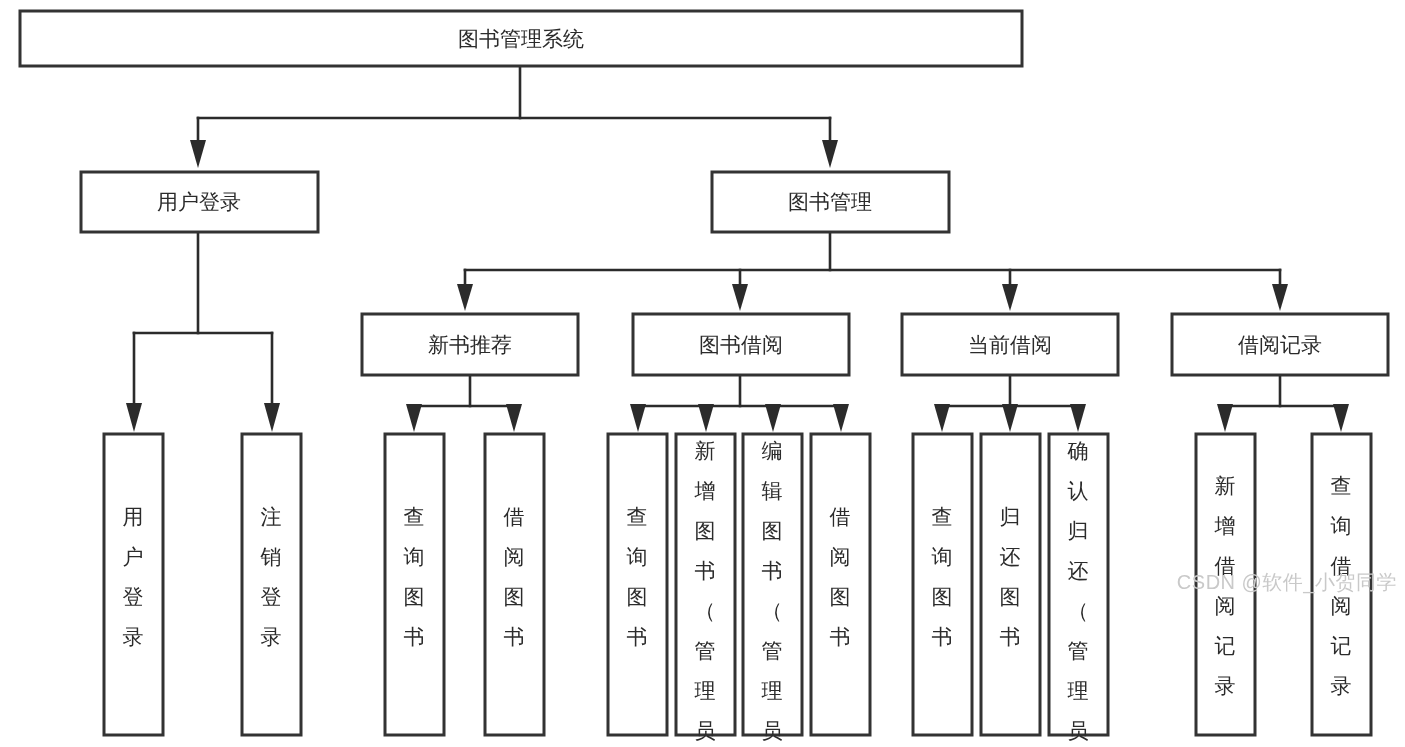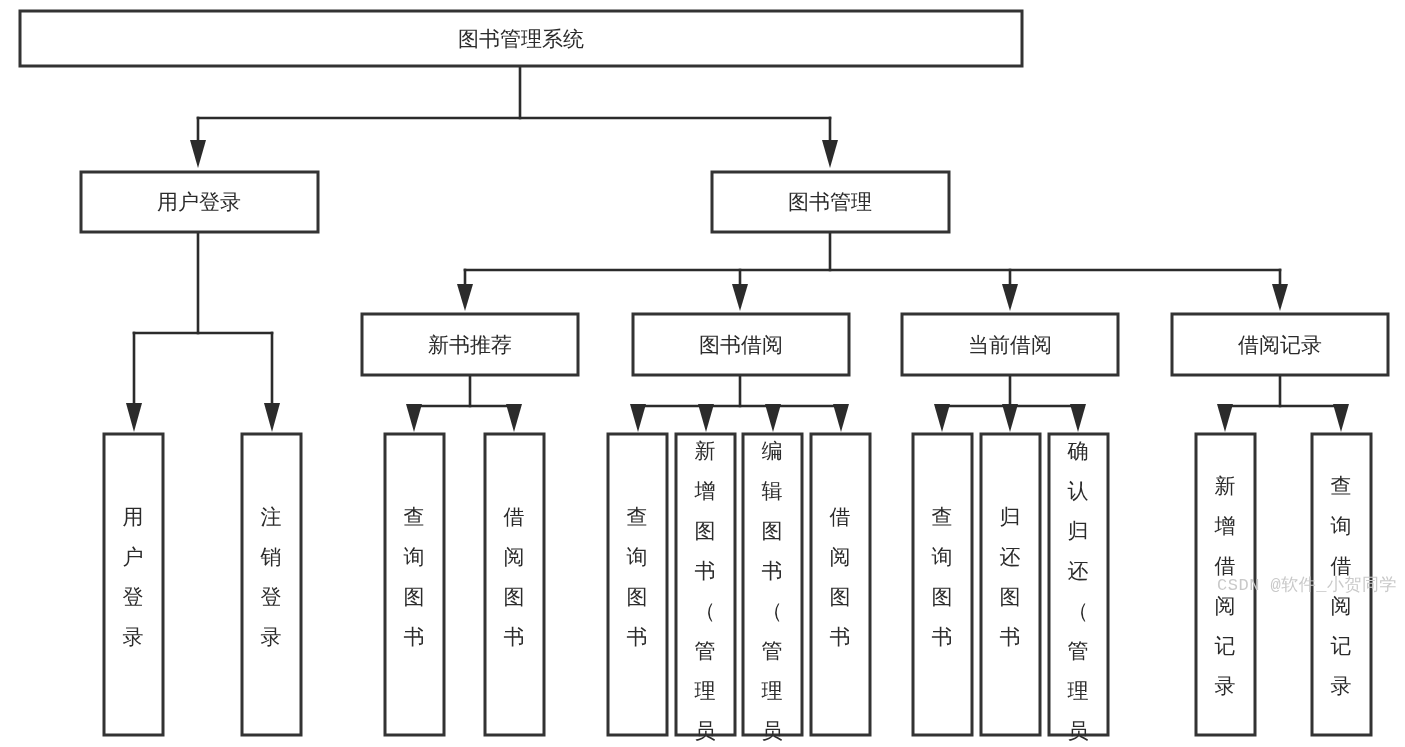--- a/index.html
+++ b/index.html
@@ -50,22 +50,22 @@
     stroke-linecap: square;
   }
   .edge-arrow {
     fill: #2b2b2b;
     stroke: none;
   }
   .watermark-text {
     position: absolute;
     right: 8px;
     bottom: 6px;
-    font-family: Liberation Mono, monospace;
-    font-size: 17px;
+    font-family: Liberation Sans, sans-serif;
+    font-size: 20px;
     color: #c9c9c9;
     white-space: nowrap;
     letter-spacing: 0.5px;
   }
 </style>
 </head>
 <body>
 
 <div id="diagram-root">
   <svg class="diagram" viewBox="0 0 1405 747" xmlns="http://www.w3.org/2000/svg">

